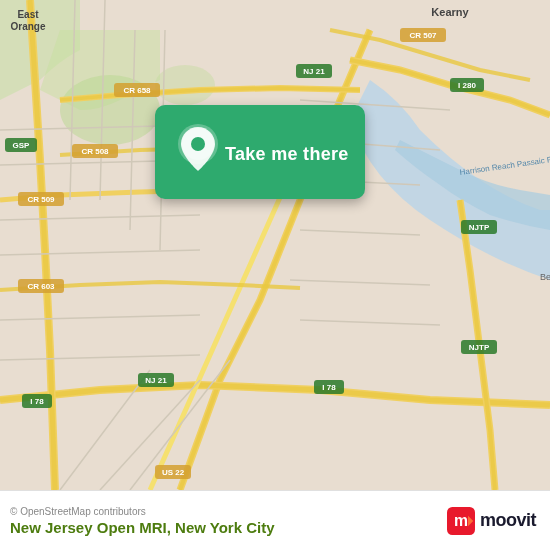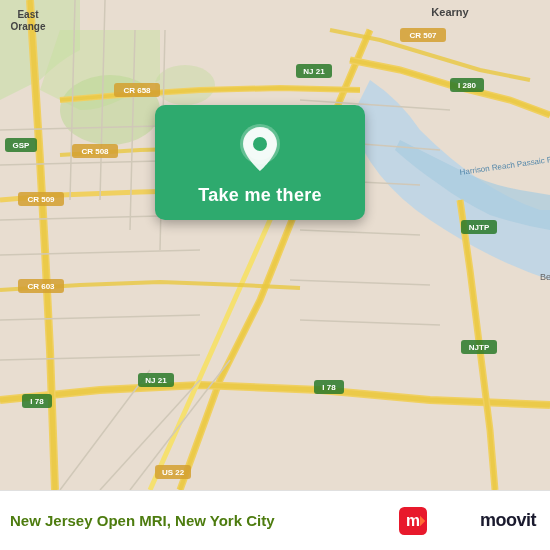--- a/index.html
+++ b/index.html
@@ -27,21 +27,21 @@
 
     
     #action-card {
       position: absolute;
       top: 105px;
       left: 155px;
       width: 210px;
       background-color: #2eaa6e;
       border-radius: 10px;
       display: flex;
-      flex-direction: column;
+      flex-direction: row;
       align-items: center;
       padding: 18px 16px 14px 16px;
       box-shadow: 0 4px 12px rgba(0,0,0,0.3);
       cursor: pointer;
     }
 
     #pin-icon-container {
       width: 54px;
       height: 54px;
       display: flex;
@@ -95,21 +95,20 @@
     #moovit-icon {
       width: 28px;
       height: 28px;
     }
 
     #moovit-text {
       font-size: 18px;
       font-weight: 700;
       color: #1a1a2e;
       letter-spacing: -0.5px;
-      margin-left: 48px;
     }
   </style>
 </head>
 <body>
 
 <div id="map-container">
   
   <svg id="map-svg" viewBox="0 0 550 490" xmlns="http://www.w3.org/2000/svg">
 
     <rect width="550" height="490" fill="#e8ddd0"></rect>
@@ -235,20 +234,21 @@
         <path d="M23 4 C13.6 4 6 11.6 6 21 C6 33 23 48 23 48 C23 48 40 33 40 21 C40 11.6 32.4 4 23 4 Z" fill="white" opacity="0.9"></path>
         <circle cx="23" cy="21" r="7" fill="#2eaa6e"></circle>
       </svg>
     </div>
     <span id="action-card-label">Take me there</span>
   </div>
 </div>
 
 <div id="bottom-bar">
   <div id="bottom-left">
+    <span id="attribution-text">© OpenStreetMap contributors</span>
     <span id="location-title">New Jersey Open MRI, New York City</span>
   </div>
   <div id="moovit-logo">
 
     <svg id="moovit-icon" width="32" height="32" viewBox="0 0 32 32">
       <rect width="32" height="32" rx="6" fill="#e8192c"></rect>
       <text x="16" y="22" text-anchor="middle" font-size="18" font-weight="bold" fill="white">m</text>
       <polygon points="24,22 30,16 24,10" fill="#ff6b35"></polygon>
     </svg>
     <span id="moovit-text">moovit</span>

